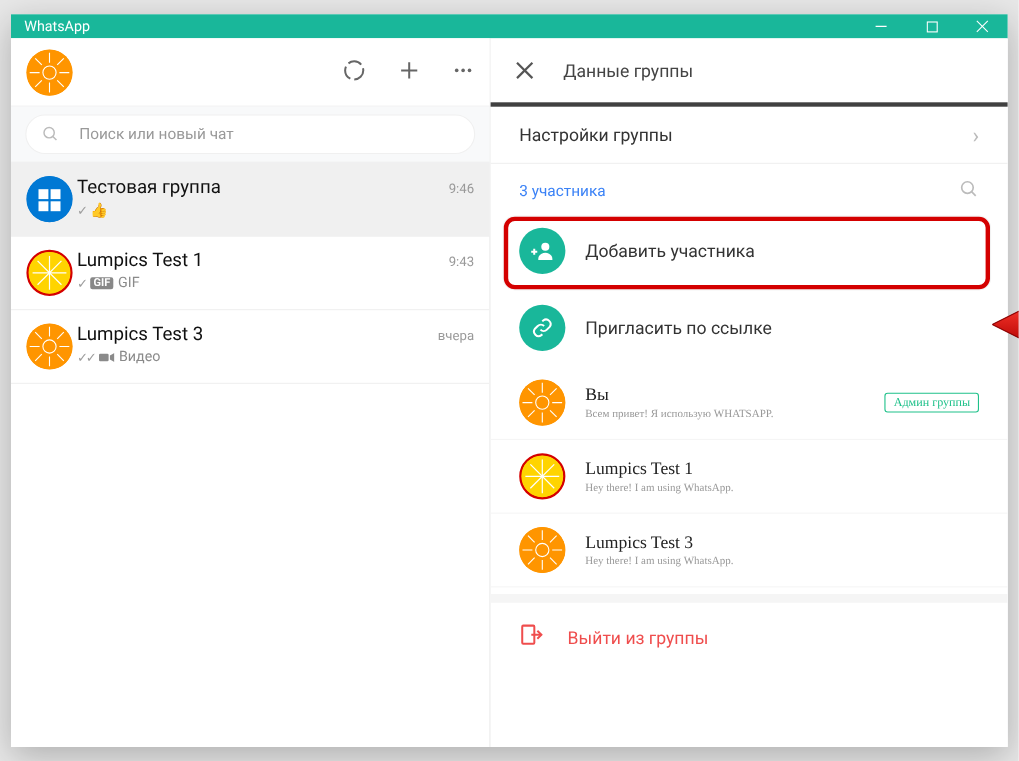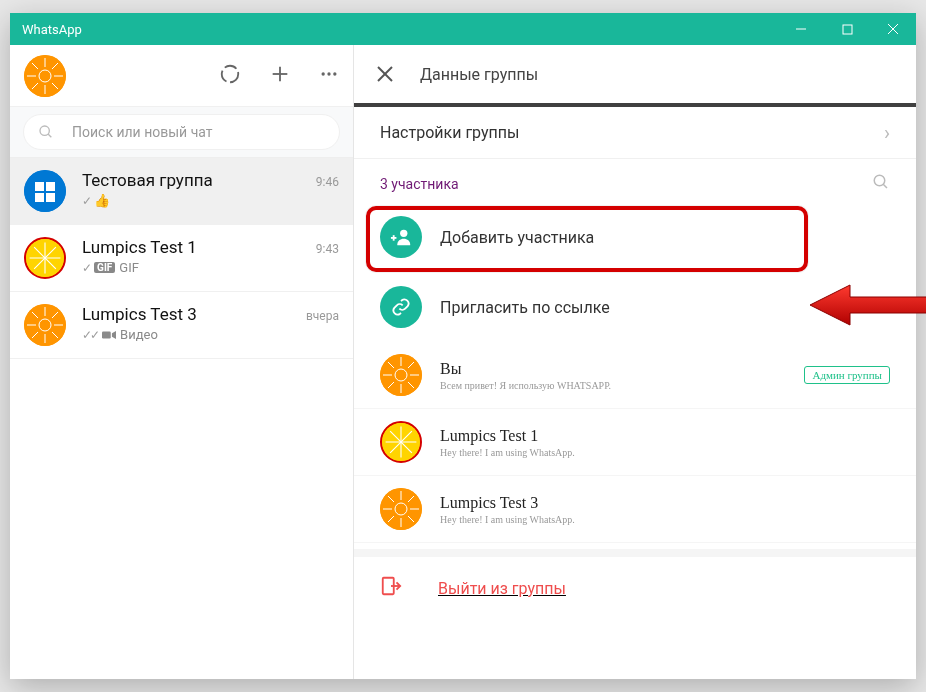--- a/index.html
+++ b/index.html
@@ -1,64 +1,64 @@
 <!DOCTYPE html>
 <html><head>
 <meta charset="utf-8">
 <style>
   * { box-sizing: border-box; margin: 0; padding: 0; }
   body { font-family: -apple-system, BlinkMacSystemFont, "Segoe UI", Roboto, sans-serif; background: #e8e8e8; width: 926px; height: 692px; overflow: hidden; }
   .window { width: 906px; height: 666px; margin: 13px 10px; background: #fff; box-shadow: 0 8px 30px rgba(0,0,0,0.25); display: flex; flex-direction: column; }
-  .titlebar { height: 32px; background: #19b79a; display: flex; align-items: center; justify-content: space-between; color: #fff; padding-left: 12px; }
+  .titlebar { height: 22px; background: #19b79a; display: flex; align-items: center; justify-content: space-between; color: #fff; padding-left: 12px; }
   .titlebar-title { font-size: 13px; font-weight: 400; }
   .win-controls { display: flex; height: 100%; }
   .win-btn { width: 46px; height: 100%; display: flex; align-items: center; justify-content: center; color: #fff; font-size: 14px; }
   .content { flex: 1; display: flex; background: #f8f9fa; }
-  .left-panel { width: 344px; background: #fff; border-right: 1px solid #e5e5e5; display: flex; flex-direction: column; }
+  .left-panel { width: 436px; background: #fff; border-right: 1px solid #e5e5e5; display: flex; flex-direction: column; }
   .left-header { height: 62px; background: #fff; display: flex; align-items: center; padding: 0 14px; border-bottom: 1px solid #f0f0f0;}
   .avatar { width: 42px; height: 42px; border-radius: 50%; display: flex; align-items: center; justify-content: center; overflow: hidden; flex-shrink: 0; }
   .avatar-orange { background: #ff9500; }
   .avatar-yellow { background: #ffd400; }
   .avatar-blue { background: #0078d4; }
   .avatar svg { width: 100%; height: 100%; }
   .header-icons { margin-left: auto; display: flex; gap: 28px; align-items: center; color: #8a8a8a; }
   .header-icon { cursor: pointer; }
   .search-row { padding: 7px 13px 7px 13px; background: #f8f9fa; border-bottom: 1px solid #eee;}
   .search-box { background: #fff; border-radius: 18px; height: 36px; display: flex; align-items: center; padding: 0 14px; color: #999; font-size: 14px; border:1px solid #f0f0f0;}
   .search-box svg { margin-right: 18px; }
   .chat-list { flex: 1; overflow-y: auto; }
   .chat-item { display: flex; align-items: flex-start; padding: 12px 14px; border-bottom: 1px solid #f0f0f0; cursor: pointer; }
   .chat-item.active { background: #f0f0f0; }
-  .chat-info { margin-left: 16px; flex: 1; overflow: hidden; }
+  .chat-info { margin-left: 4px; flex: 1; overflow: hidden; }
   .chat-top { display: flex; justify-content: space-between; align-items: baseline; }
   .chat-name { font-size: 17px; color: #111; }
   .chat-time { font-size: 12px; color: #999; margin-left: 8px;}
   .chat-sub { display: flex; align-items: center; gap: 4px; font-size: 13px; color: #8a8a8a; margin-top: 3px;}
   .tick { color: #9e9e9e; font-size: 12px; letter-spacing:-2px;}
   .gif-badge { background: #888; color: #fff; font-size: 10px; font-weight: 700; padding: 0 3px; border-radius: 2px; }
   .right-panel { flex: 1; background: #fff; display: flex; flex-direction: column; position: relative; }
   .right-header { height: 62px; display: flex; align-items: center; padding: 0 20px; gap: 24px; border-bottom: 4px solid #404040;}
   .close-btn { width: 22px; height: 22px; display: flex; align-items: center; justify-content: center; color: #555; cursor: pointer; font-size: 22px;}
   .right-title { font-size: 16px; color: #444; }
   .row { display: flex; align-items: center; padding: 0 26px; min-height: 52px; border-bottom: 1px solid #f0f0f0; cursor: pointer;}
   .row.settings { justify-content: space-between; }
   .row-label { font-size: 16px; color: #333; }
   .chevron { color: #bbb; font-size: 20px;}
-  .participants-header { display: flex; align-items: center; padding: 14px 26px 8px; color: #701a75; font-size: 14px; justify-content: space-between;}
+  .participants-header { display: flex; align-items: center; padding: 14px 26px 8px; color: #3b82f6; font-size: 14px; justify-content: space-between;}
   .search-icon-small { color: #bbb; }
   .action-row { display: flex; align-items: center; padding: 14px 26px; gap: 18px; cursor: pointer; position: relative;}
   .circle-btn { width: 42px; height: 42px; border-radius: 50%; background: #19b79a; display: flex; align-items: center; justify-content: center; color: #fff; flex-shrink: 0;}
   .action-label { font-size: 16px; color: #333; }
   .highlight-box { position: absolute; border: 4px solid #d40000; border-radius: 10px; left: 12px; top: 4px; width: 442px; height: 66px; box-shadow: 0 0 0 1px rgba(0,0,0,0.05); pointer-events: none;}
   .participant-row { display: flex; align-items: center; padding: 12px 26px; gap: 18px; border-bottom: 1px solid #f5f5f5; cursor:pointer;font-family:Liberation Serif, serif;}
   .p-info { flex: 1; }
   .p-name { font-size: 16px; color: #222; }
   .p-status { font-size: 10px; color: #999; margin-top: 2px; }
   .admin-badge { border: 1px solid #1fc18a; color: #1fc18a; font-size: 11px; padding: 2px 7px; border-radius: 3px;}
-  .exit-row { display: flex; align-items: center; padding: 18px 26px; gap: 36px; border-top: 8px solid #f5f5f5; margin-top: 6px; cursor:pointer;text-decoration:underline;}
+  .exit-row { display: flex; align-items: center; padding: 18px 26px; gap: 22px; border-top: 8px solid #f5f5f5; margin-top: 6px; cursor:pointer;}
   .exit-icon { color: #ef4d4d; }
   .exit-label { font-size: 16px; color: #ef4d4d; }
   .arrow-annot { position: absolute; left: 456px; top: 230px; pointer-events: none; }
 </style>
 </head>
 <body>
 
 <div class="window">
   <div class="titlebar">
     <span class="titlebar-title">WhatsApp</span>

